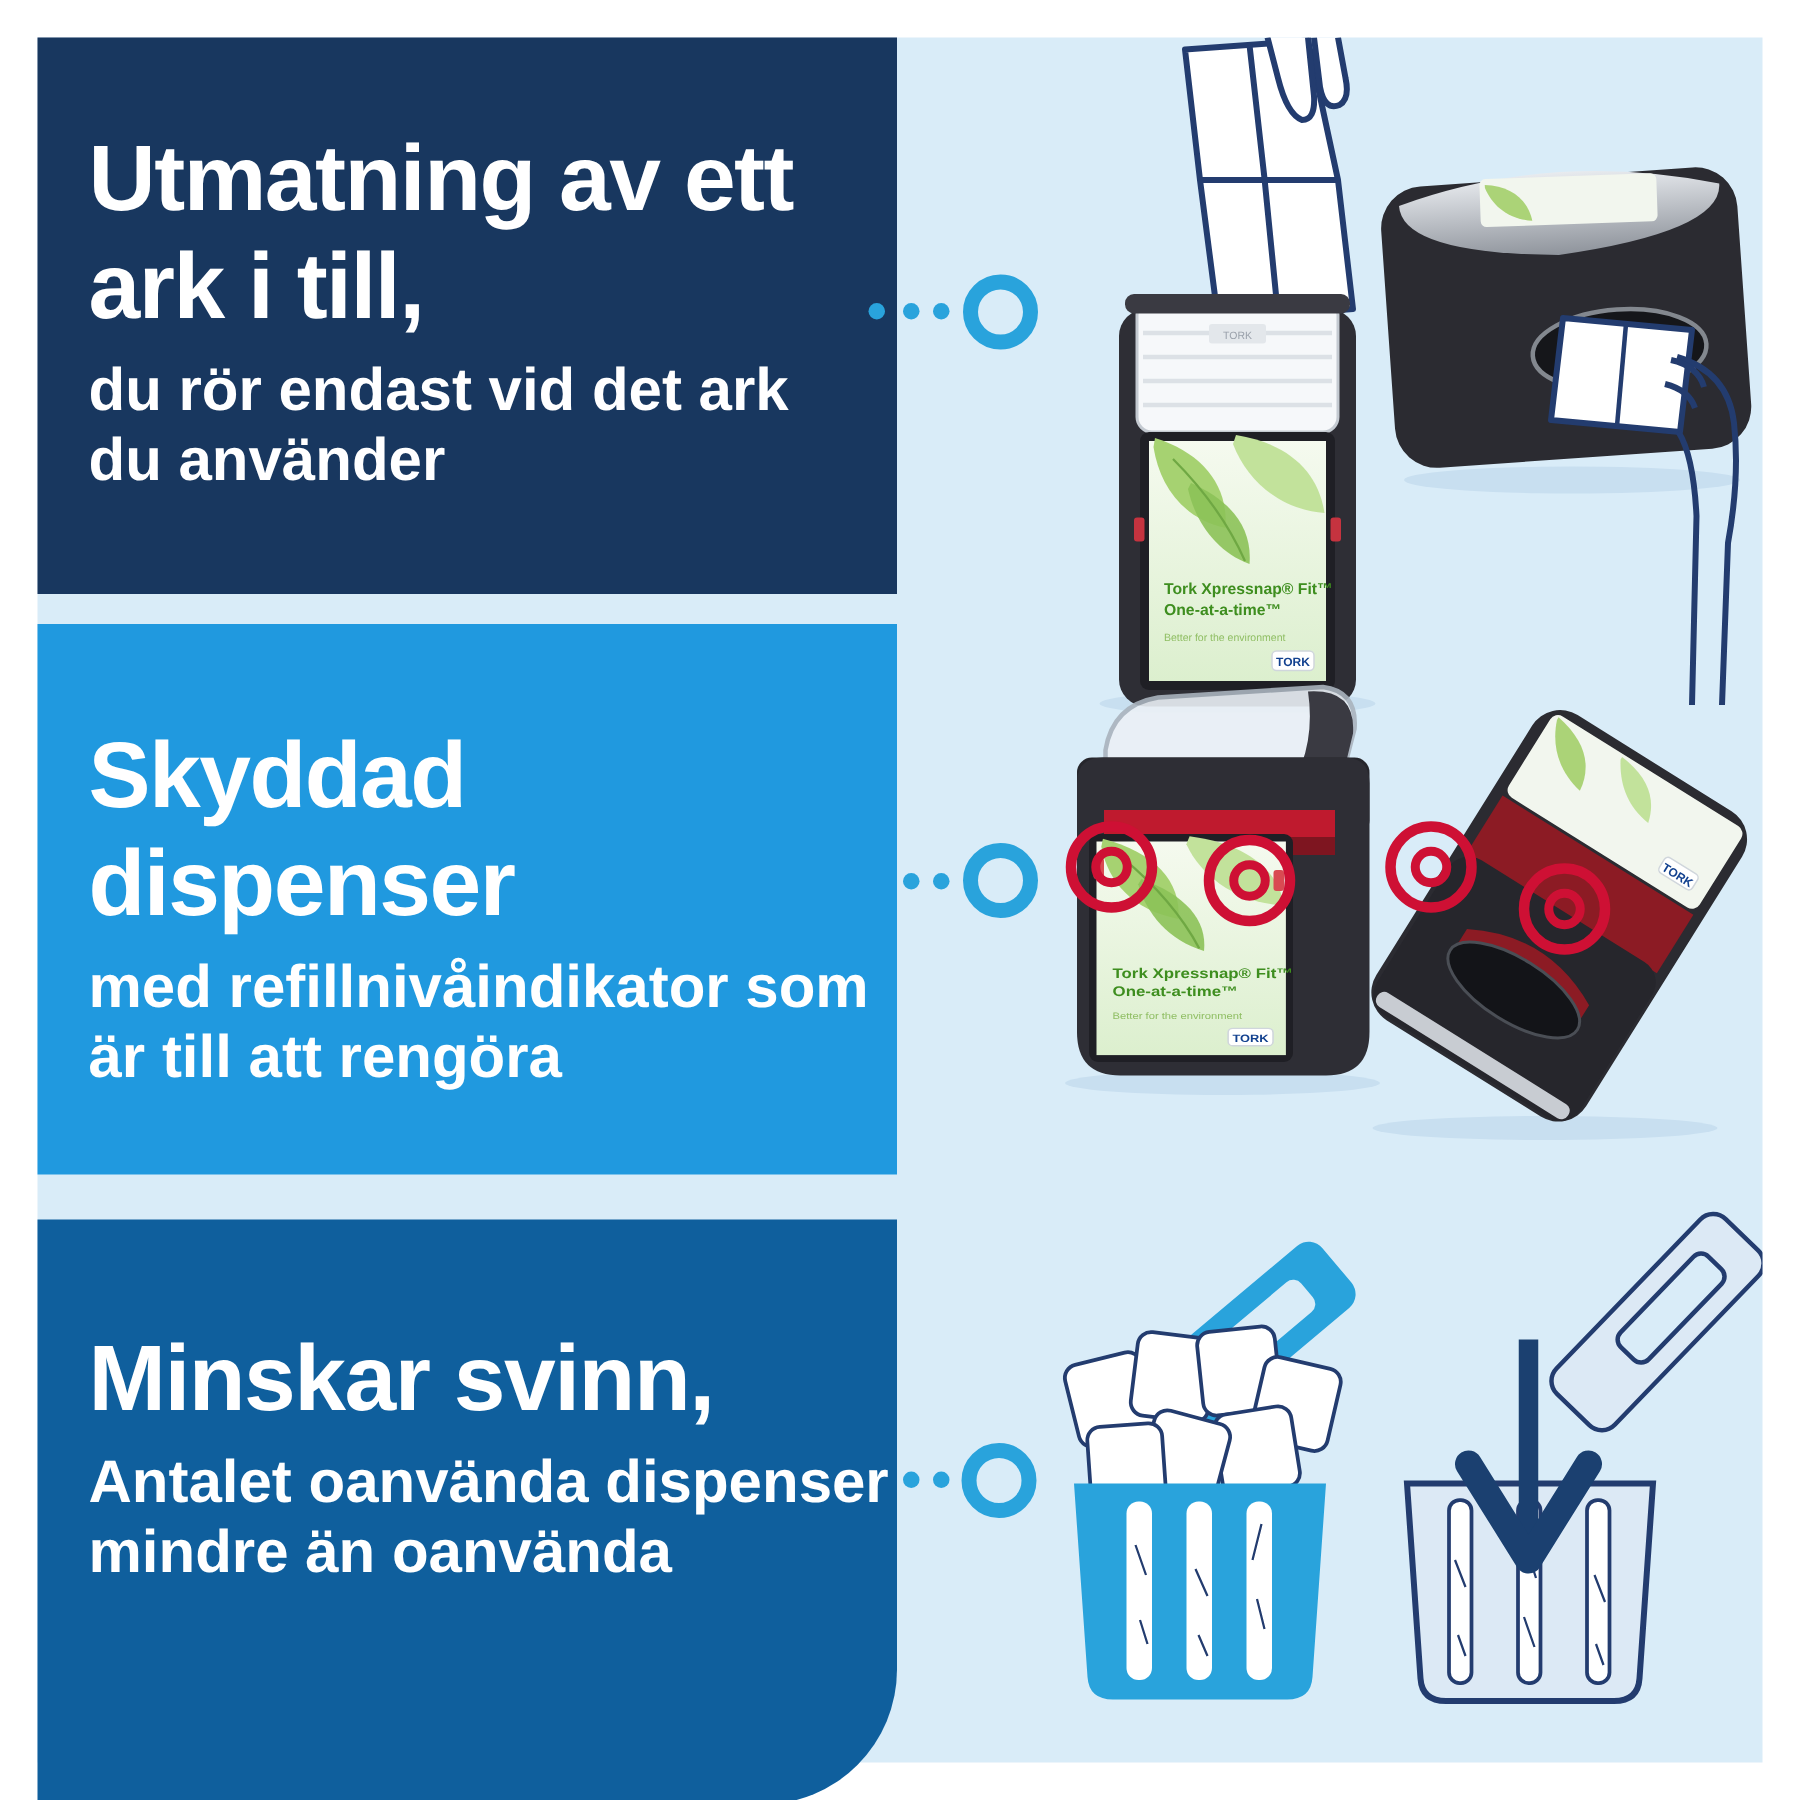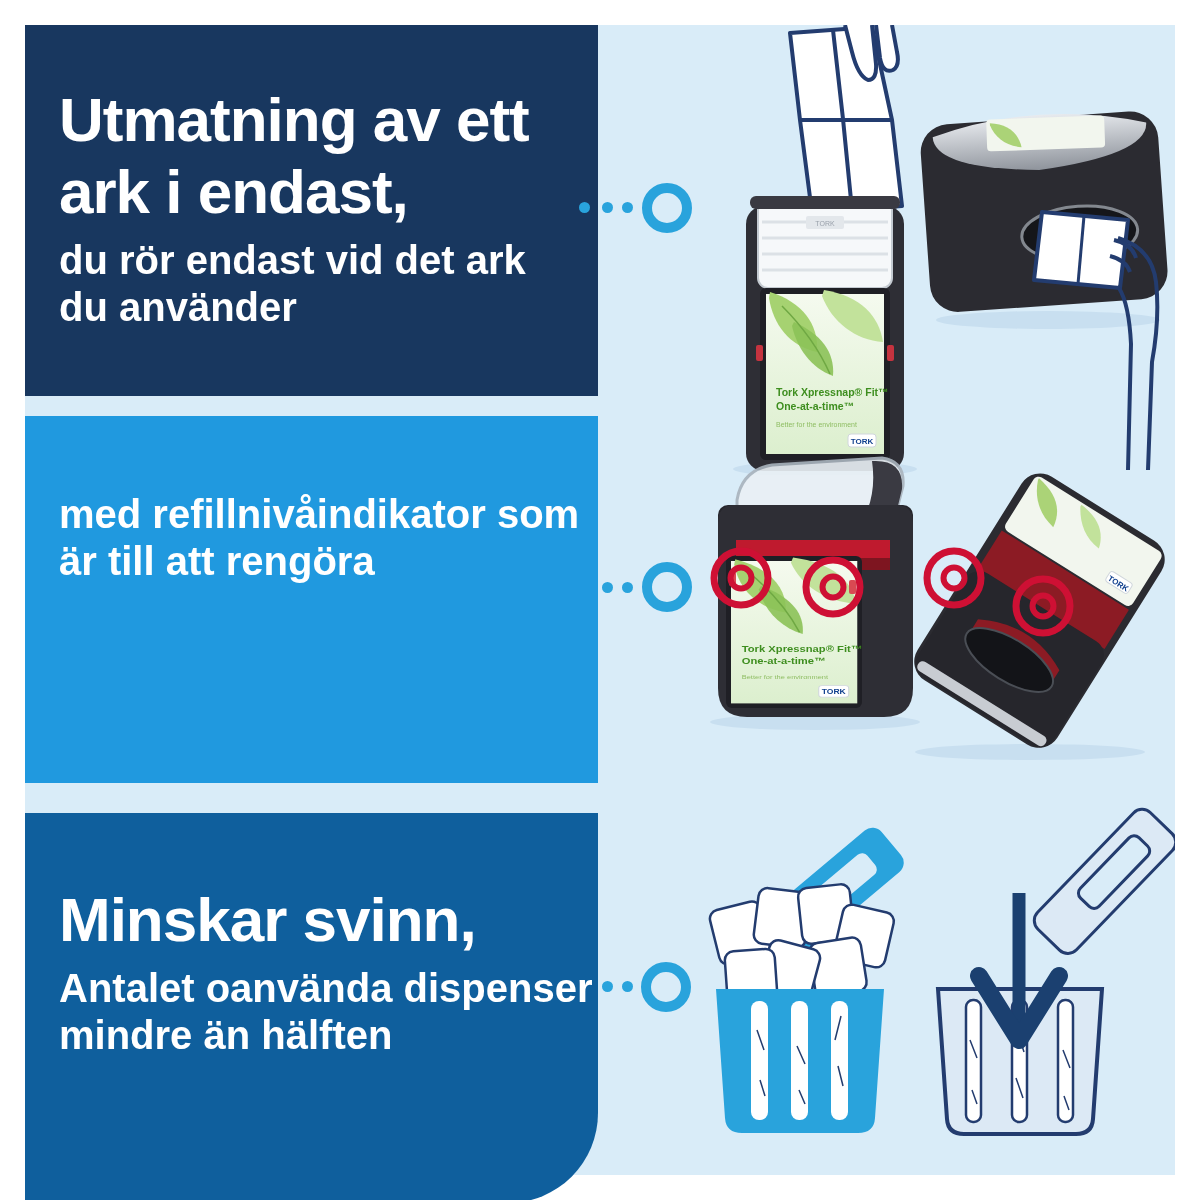--- a/index.html
+++ b/index.html
@@ -26,46 +26,50 @@
 </head>
 <body>
 
 <div class="canvas">
   <div class="content-bg"></div>
 
   <section class="panel panel-1">
     <div class="panel-text">
       <h1 style="margin:0;">
         <div class="title-line">Utmatning av ett</div>
-        <div class="title-line">ark i endast,</div>
+        <div class="title-line">ark i till,</div>
       </h1>
       <div class="subtitle">
         <div class="subtitle-line">du rör endast vid det ark</div>
         <div class="subtitle-line">du använder</div>
       </div>
     </div>
   </section>
 
   <section class="panel panel-2">
     <div class="panel-text">
+      <h1 style="margin:0;">
+        <div class="title-line">Skyddad</div>
+        <div class="title-line">dispenser</div>
+      </h1>
       <div class="subtitle">
         <div class="subtitle-line">med refillnivåindikator som</div>
         <div class="subtitle-line">är till att rengöra</div>
       </div>
     </div>
   </section>
 
   <section class="panel panel-3">
     <div class="panel-text">
       <h1 style="margin:0;">
         <div class="title-line">Minskar svinn,</div>
       </h1>
       <div class="subtitle">
         <div class="subtitle-line">Antalet oanvända dispenser</div>
-        <div class="subtitle-line">mindre än hälften</div>
+        <div class="subtitle-line">mindre än oanvända</div>
       </div>
     </div>
   </section>
 
   <div class="connector">
     <div class="dot" style="left:579px;top:202px;"></div>
     <div class="dot" style="left:602px;top:202px;"></div>
     <div class="dot" style="left:622px;top:202px;"></div>
     <div class="ring" style="left:642px;top:183px;"></div>
   </div>

